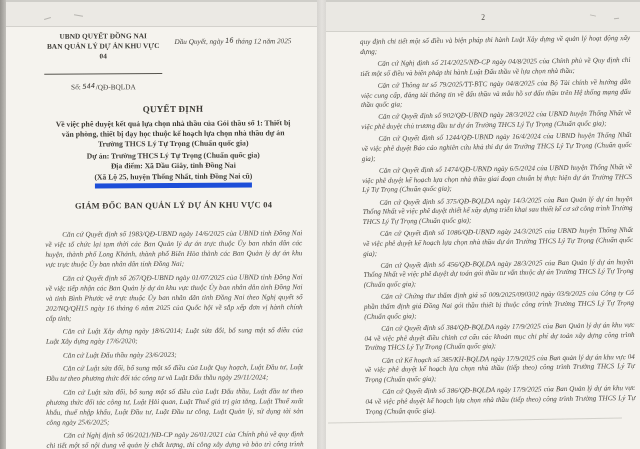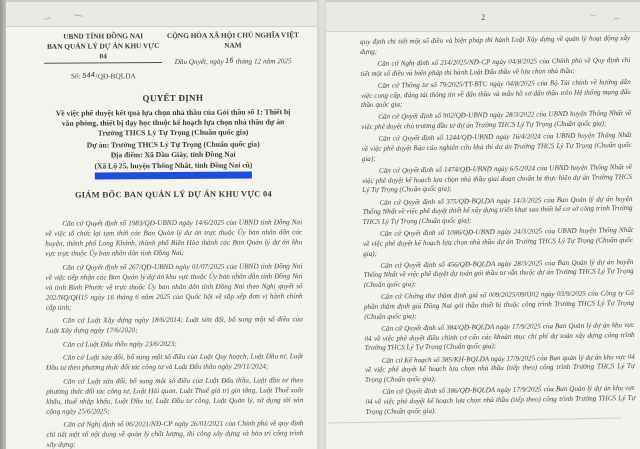--- a/index.html
+++ b/index.html
@@ -36,37 +36,37 @@
     transform:rotate(-0.35deg);transform-origin:50% 0;
   }
   .content-right{
     left:34px;right:10px;top:34px;
     transform:rotate(-0.85deg);transform-origin:50% 0;
   }
   .header-row{display:flex;justify-content:space-between;}
   .org-block{width:46%;text-align:center;}
   .national-block{width:53%;text-align:center;}
   .hl{font-size:7.3px;font-weight:bold;color:#3f3d38;line-height:1.35;}
-  .u-short{display:inline-block;border-bottom:1px solid #55534d;padding-bottom:1px;}
+  .u-short{display:inline-block;border-bottom:1px solid #55534d;padding-bottom:12px;}
   .doc-number{font-size:7.3px;margin-top:8px;color:#45433e;}
   .dateline{font-size:7.2px;font-style:italic;margin-top:7px;color:#45433e;}
   .handwritten{
     font-family:"DejaVu Sans",sans-serif;font-style:italic;font-size:6.8px;
     display:inline-block;transform:rotate(-4deg) translateY(-1px);color:#3e3c37;
   }
   .title{
     text-align:center;font-weight:bold;font-size:9px;color:#3b3934;
     margin-top:13px;letter-spacing:0.3px;
   }
   .subject{
     text-align:center;font-weight:bold;font-size:7.7px;color:#3e3c37;
     margin:3px auto 0 auto;width:96%;line-height:1.32;
   }
   .proj{text-align:center;font-weight:bold;font-size:7.6px;color:#3e3c37;margin-top:1px;line-height:1.3;}
-  .proj-last span{border-bottom:7px solid #1d4ed8;padding-bottom:1.5px;}
+  .proj-last span{border-bottom:5px solid #1d4ed8;padding-bottom:1.5px;}
   .authority{
     text-align:center;font-weight:bold;font-size:8.4px;color:#3b3934;
     margin-top:19px;letter-spacing:0.3px;
   }
   .body-p{
     font-style:italic;font-size:7.2px;line-height:10px;color:#4b4943;
     text-align:justify;text-indent:17px;margin:0 0 3.5px 0;
   }
   .content-right .body-p{font-size:7.1px;line-height:9.7px;margin-bottom:2.5px;}
   .no-indent{text-indent:0;}
@@ -89,29 +89,28 @@
 
   <div class="page page-left">
     <div class="top-band"></div>
     <div class="mark" style="left:38px;top:16px;width:7px;transform:rotate(-18deg);"></div>
     <div class="mark" style="left:68px;top:13px;width:9px;transform:rotate(10deg);"></div>
 
     <div class="content content-left">
 
       <div class="header-row">
         <div class="org-block">
-          <div class="hl">UBND TỈNH ĐỒNG NAI</div>
+          <div class="hl">UBND QUYẾT ĐỒNG NAI</div>
           <div class="hl"><span class="u-short">BAN QUẢN LÝ DỰ ÁN KHU VỰC 04</span></div>
           <div class="doc-number">
             <span>Số:</span>
             <span class="handwritten">544</span><span>/QĐ-BQLDA</span>
           </div>
         </div>
         <div class="national-block">
-          <div class="hl">CỘNG HÒA XÃ HỘI CHỦ NGHĨA VIỆT NAM</div>
           <div class="dateline">
             <span>Dầu Quyết, ngày</span>
             <span class="handwritten">16</span>
             <span>tháng 12 năm 2025</span>
           </div>
         </div>
       </div>
 
       <div class="title">QUYẾT ĐỊNH</div>
       <div class="subject">Về việc phê duyệt kết quả lựa chọn nhà thầu của Gói thầu số 1: Thiết bị văn phòng, thiết bị dạy học thuộc kế hoạch lựa chọn nhà thầu dự án Trường THCS Lý Tự Trọng (Chuẩn quốc gia)</div>

